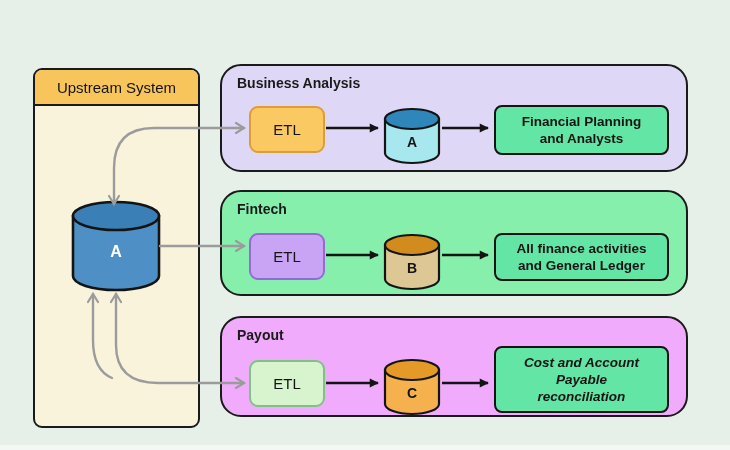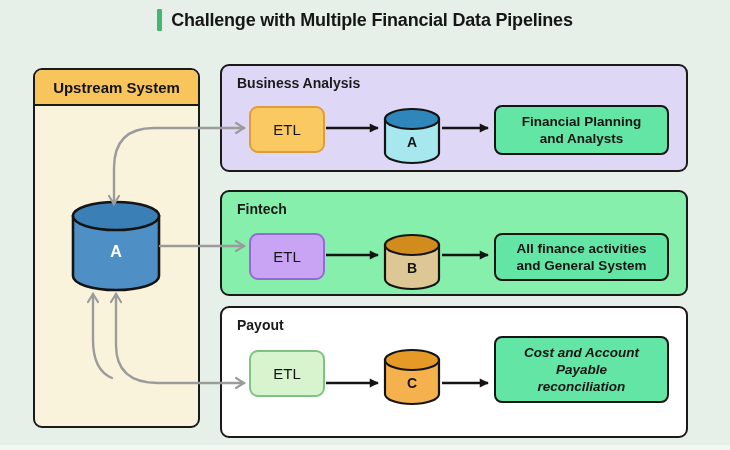--- a/index.html
+++ b/index.html
@@ -9,27 +9,27 @@
 
   
   .title-row{position:absolute;left:0;right:0;top:9px;display:flex;align-items:center;justify-content:center;gap:9px;}
   .title-bar{width:5px;height:22px;background:#40b873;border-radius:1px;}
   .title-text{font-size:18px;font-weight:700;letter-spacing:-.2px;color:#161616;}
 
   
   .upstream{position:absolute;left:33px;top:68px;width:167px;height:360px;background:#faf3dc;
             border:2.4px solid #1a1a1a;border-radius:9px;box-sizing:border-box;overflow:hidden;}
   .upstream-header{height:34px;background:#f8c45c;border-bottom:2.2px solid #1a1a1a;
-            display:flex;align-items:center;justify-content:center;font-size:15px;font-weight:700;}
+            display:flex;align-items:center;justify-content:center;font-size:15px;font-weight:400;}
 
   
-  .row{position:absolute;left:220px;width:468px;border:2.2px solid #1a1a1a;border-radius:9px;box-sizing:border-box;}
+  .row{position:absolute;left:220px;width:468px;border:2.2px solid #1a1a1a;border-radius:21px;box-sizing:border-box;}
   .row-ba{top:64px;height:108px;background:#ded7f6;}
   .row-ft{top:190px;height:106px;background:#86efac;}
-  .row-po{top:306px;height:132px;background:#ffffff;}
+  .row-po{top:316px;height:101px;background:#f0abfc;}
   .row-label{position:absolute;left:15px;top:9px;font-size:14px;font-weight:600;color:#1a1a1a;}
 
   .etl{position:absolute;left:27px;width:76px;height:47px;border-radius:9px;box-sizing:border-box;
        display:flex;align-items:center;justify-content:center;font-size:15px;font-weight:500;text-align:center;}
   .etl-ba{top:40px;background:#fbc961;border:2.2px solid #df9d38;}
   .etl-ft{top:41px;background:#c9a4f4;border:2.2px solid #9768d8;}
   .etl-po{top:42px;background:#d7f4ce;border:2.2px solid #7ec383;}
 
   .cyl{position:absolute;left:161px;}
   .cyl-ba{top:41px;} .cyl-ft{top:41px;} .cyl-po{top:40px;}
@@ -45,24 +45,20 @@
 
   .overlay{position:absolute;left:0;top:0;pointer-events:none;}
   .gline{stroke:#9b9b9b;stroke-width:2.4;fill:none;stroke-linecap:round;}
   .bline{stroke:#141414;stroke-width:2.4;fill:none;}
 </style>
 </head>
 <body>
 
 <div class="canvas">
 
-  <div class="title-row">
-    <div class="title-bar"></div>
-    <div class="title-text">Challenge with Multiple Financial Data Pipelines</div>
-  </div>
 
   <div class="upstream">
     <div class="upstream-header">Upstream System</div>
   </div>
   <svg class="cyl" style="left:70px;top:200px;" width="92" height="94" viewBox="0 0 92 94">
     <path d="M3,16 L3,76 A43,14 0 0 0 89,76 L89,16 Z" fill="#4e90c6" stroke="#141414" stroke-width="2.6"></path>
     <ellipse cx="46" cy="16" rx="43" ry="14" fill="#3a80b6" stroke="#141414" stroke-width="2.6"></ellipse>
     <text class="cyl-label-big" x="46" y="57" text-anchor="middle">A</text>
   </svg>
 
@@ -80,21 +76,21 @@
 
   <div class="row row-ft">
     <div class="row-label">Fintech</div>
     <div class="etl etl-ft">ETL</div>
     <svg class="cyl cyl-ft" width="58" height="58" viewBox="0 0 58 58">
       <path d="M2,12 L2,46 A27,10 0 0 0 56,46 L56,12 Z" fill="#dcc795" stroke="#141414" stroke-width="2.2"></path>
       <ellipse cx="29" cy="12" rx="27" ry="10" fill="#d28c1e" stroke="#141414" stroke-width="2.2"></ellipse>
       <text class="cyl-label" x="29" y="40" text-anchor="middle">B</text>
     </svg>
     <div class="outbox out-ft">All finance activities
-and General System</div>
+and General Ledger</div>
   </div>
 
   <div class="row row-po">
     <div class="row-label">Payout</div>
     <div class="etl etl-po">ETL</div>
     <svg class="cyl cyl-po" width="58" height="58" viewBox="0 0 58 58">
       <path d="M2,12 L2,46 A27,10 0 0 0 56,46 L56,12 Z" fill="#f6b14f" stroke="#141414" stroke-width="2.2"></path>
       <ellipse cx="29" cy="12" rx="27" ry="10" fill="#e59a28" stroke="#141414" stroke-width="2.2"></ellipse>
       <text class="cyl-label" x="29" y="40" text-anchor="middle">C</text>
     </svg>

